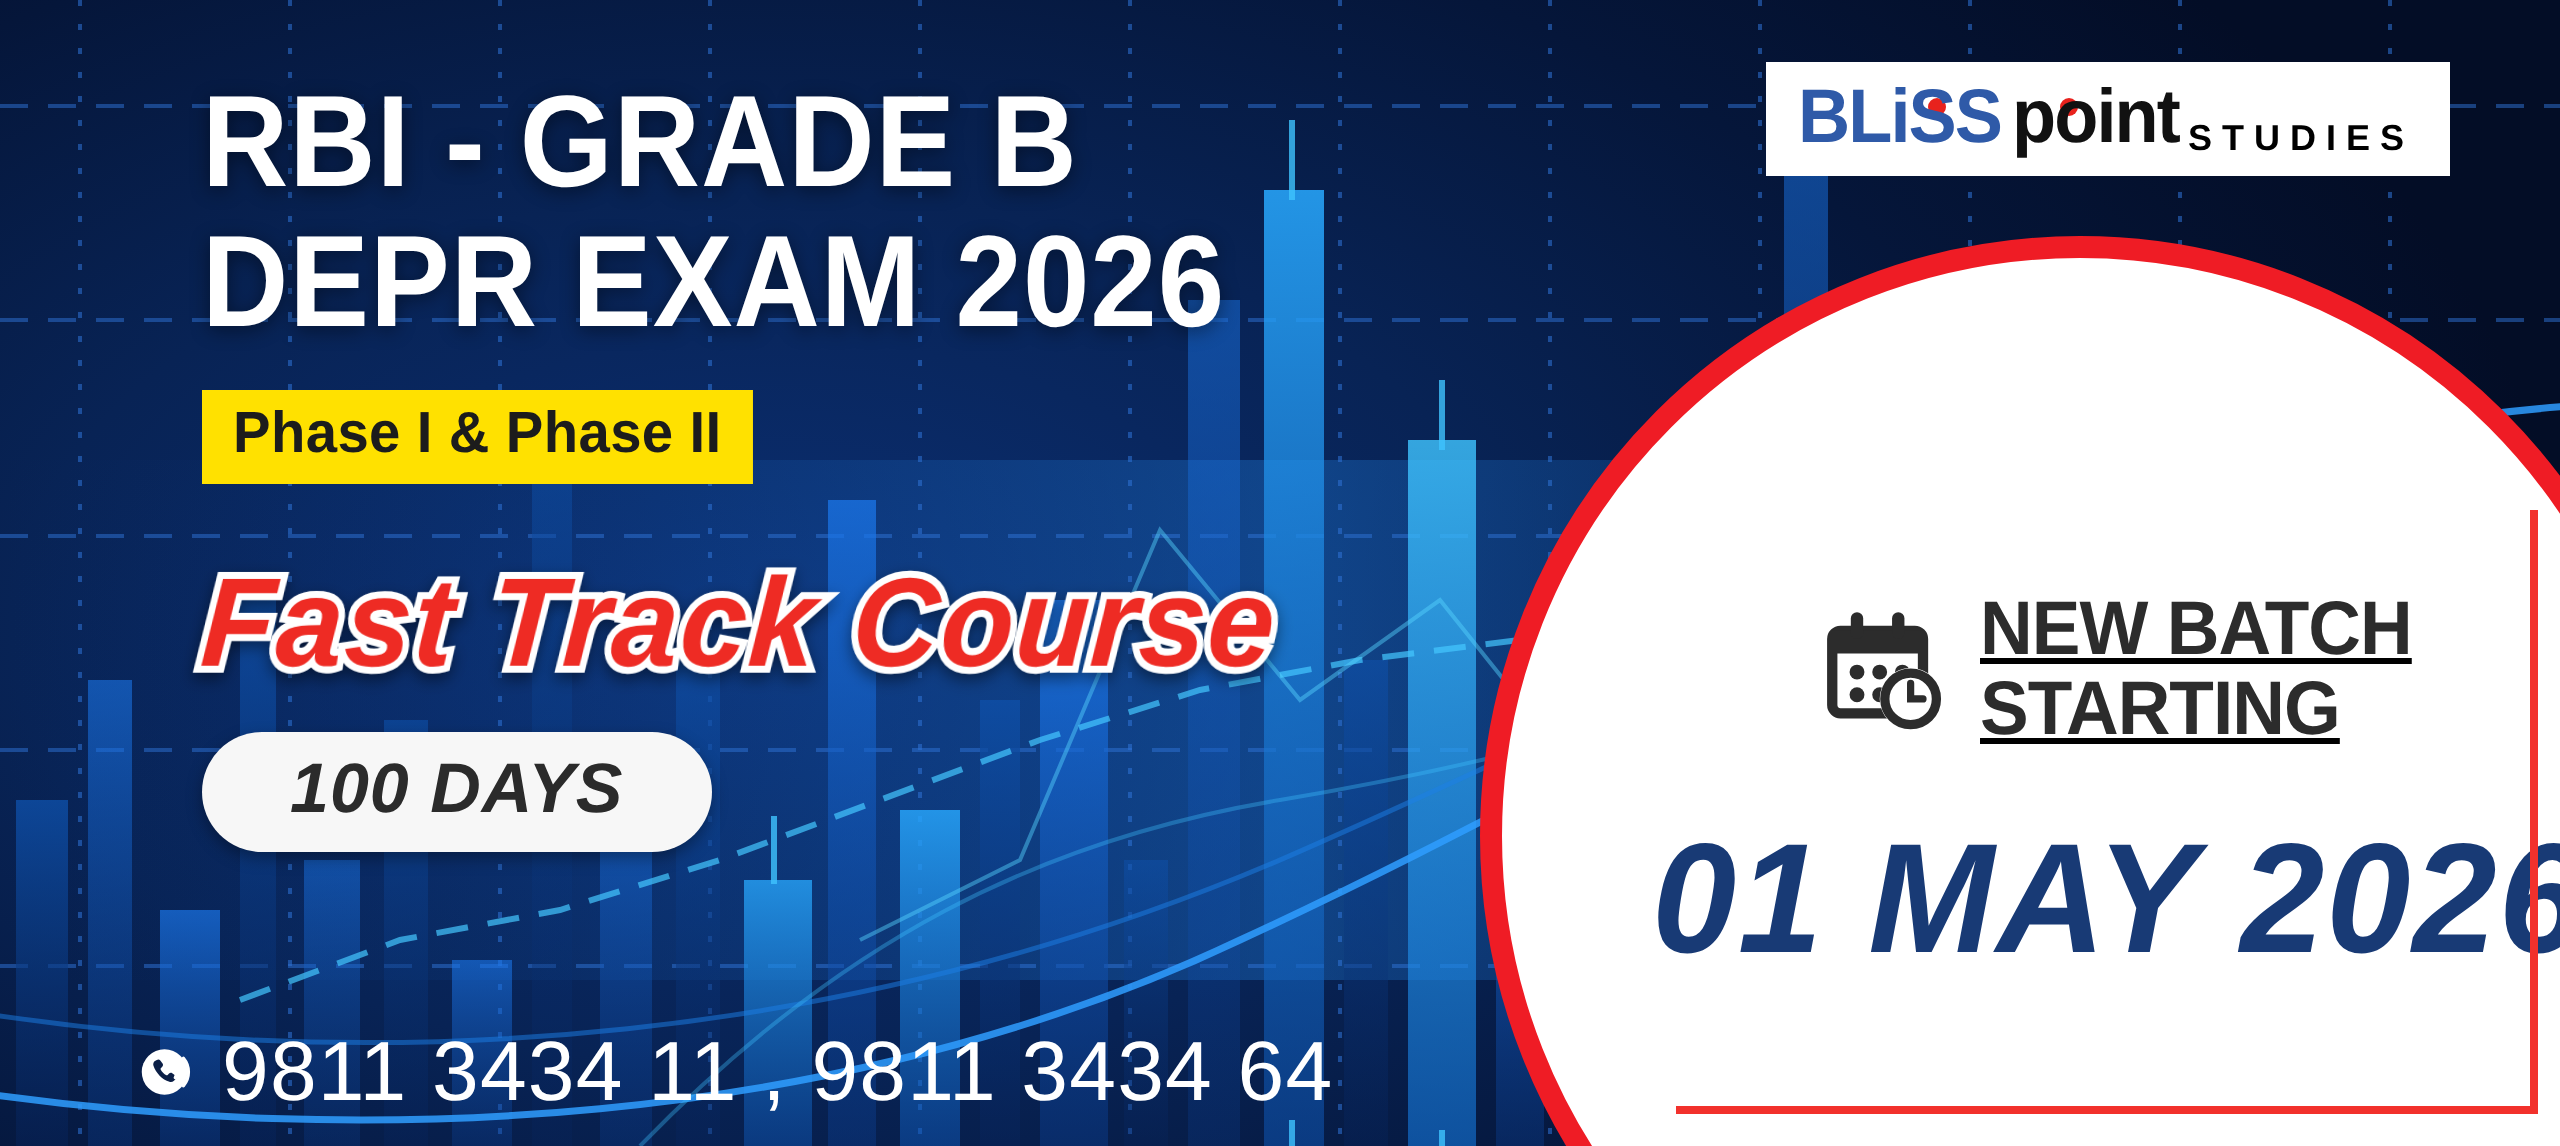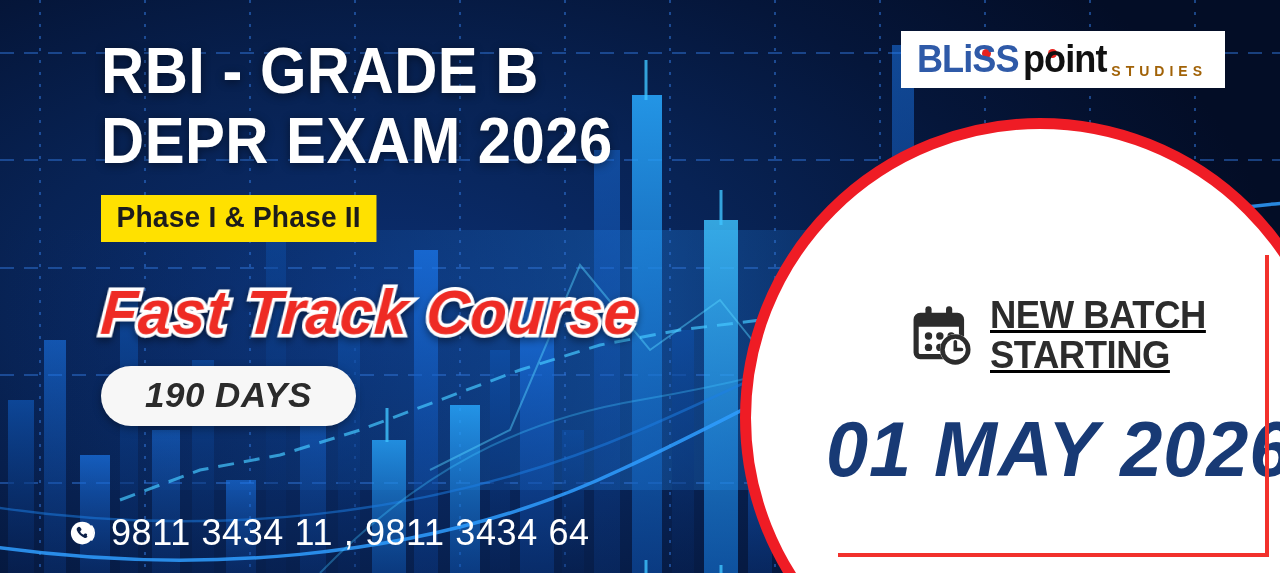--- a/index.html
+++ b/index.html
@@ -81,21 +81,21 @@
     white-space:nowrap;
   }
 
   .phone-row{
     position:absolute; left:70px; top:512px; z-index:6;
     display:flex; align-items:center; gap:13px;
   }
   .phone-icon{ width:28px; height:28px; display:block; flex:0 0 auto; }
   .phone-text{
     color:#ffffff;
-    font-size:36px;
+    font-size:42px;
     font-weight:400;
     letter-spacing:0.6px;
     white-space:nowrap;
   }
 
   
   .logo-box{
     position:absolute; right:55px; top:31px; z-index:9;
     background:#ffffff;
     padding:9px 16px 10px 16px;
@@ -105,21 +105,21 @@
   .logo-row{ display:flex; align-items:flex-end; }
   .logo-bliss{
     color:#2f5aa8; font-weight:700; font-size:38px; letter-spacing:-1px;
     transform:scaleX(0.95); transform-origin:left bottom;
   }
   .logo-point{
     color:#111111; font-weight:700; font-size:38px; letter-spacing:-1px;
     transform:scaleX(0.95); transform-origin:left bottom;
   }
   .logo-studies{
-    color:#a16207; font-weight:700; font-size:14px; letter-spacing:5px;
+    color:#000000; font-weight:700; font-size:18px; letter-spacing:5px;
     align-self:flex-end; margin-top:-3px; margin-right:2px;
   }
   .dot{ position:absolute; width:9px; height:9px; border-radius:50%; background:#e8221d; }
   .dot-1{ left:65px; top:9px; }
   .dot-2{ left:131px; top:9px; }
 
   
   .panel-wrap{
     position:absolute; left:740px; top:118px; width:620px; height:520px;
     z-index:5; overflow:hidden;
@@ -282,21 +282,21 @@
   <div class="left-col">
     <div class="headline">
       <span>RBI - GRADE B</span>
       <span class="l2">DEPR EXAM 2026</span>
     </div>
 
     <div class="phase-badge">Phase I &amp; Phase II</div>
 
     <div class="fast-track">Fast Track Course</div>
 
-    <div class="days-pill">190 DAYS</div>
+    <div class="days-pill">100 DAYS</div>
   </div>
 
   <div class="phone-row">
     <svg class="phone-icon" viewBox="0 0 32 32">
       <circle cx="14" cy="16" r="13" fill="#ffffff"></circle>
       <path d="M9.6 9.2c.6-.6 1.5-.5 2 .2l1.3 1.8c.4.6.3 1.3-.2 1.8l-.8.8c-.2.2-.2.5-.1.7.7 1.4 1.9 2.6 3.3 3.3.2.1.5.1.7-.1l.8-.8c.5-.5 1.2-.6 1.8-.2l1.8 1.3c.7.5.8 1.4.2 2l-1 1c-.7.7-1.7.9-2.6.6-2.1-.7-4-1.9-5.6-3.5-1.6-1.6-2.8-3.5-3.5-5.6-.3-.9-.1-1.9.6-2.6z" fill="#0b1f47"></path>
       <path d="M22.5 10.5a9 9 0 0 1 0 11" fill="none" stroke="#ffffff" stroke-width="2" stroke-linecap="round"></path>
       <path d="M24.8 8.2a12.2 12.2 0 0 1 0 15.6" fill="none" stroke="#ffffff" stroke-width="2" stroke-linecap="round"></path>
       <path d="M20.2 12.8a5.8 5.8 0 0 1 0 6.4" fill="none" stroke="#ffffff" stroke-width="2" stroke-linecap="round"></path>
     </svg>

